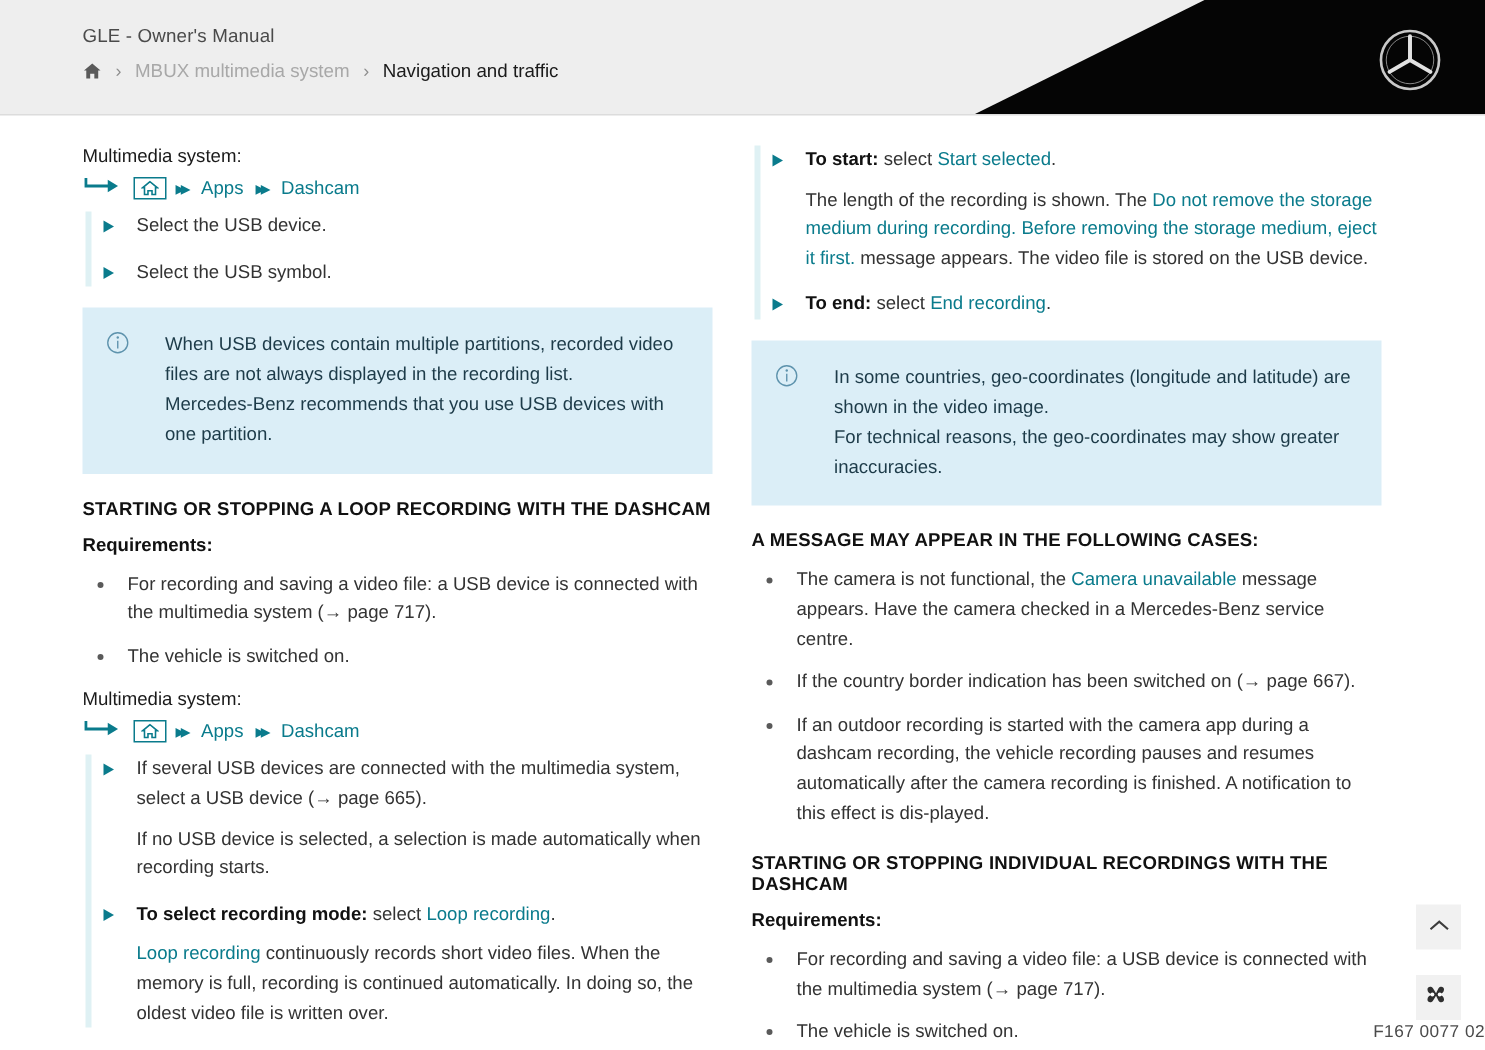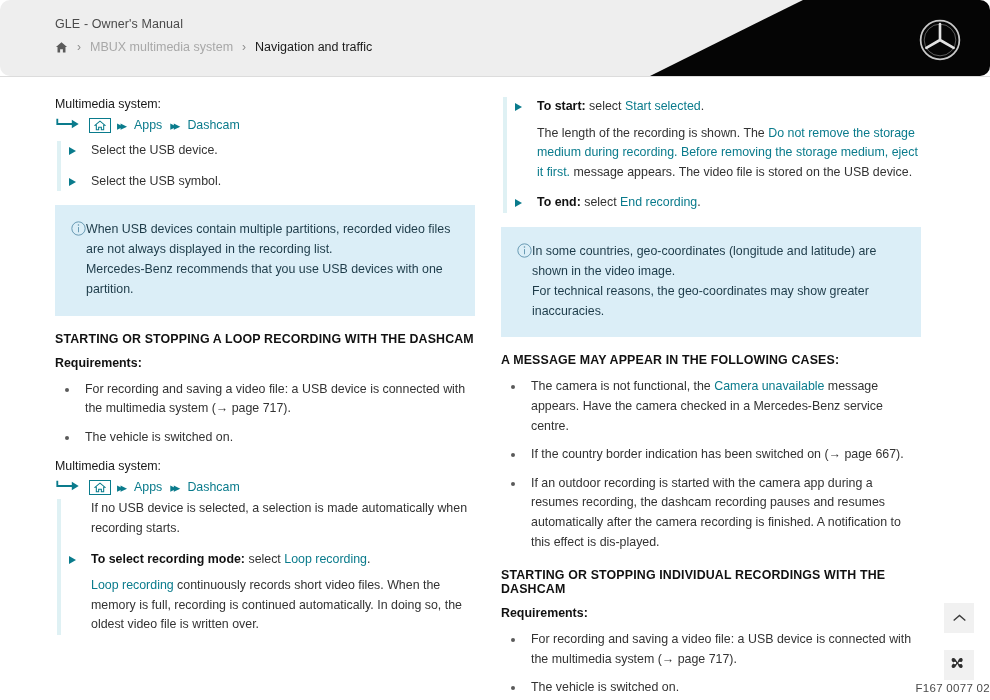--- a/index.html
+++ b/index.html
@@ -16,21 +16,20 @@
     color: #1a1a1a;
     position: relative;
   }
 
   
   .header {
     position: relative;
     height: 76px;
     background: #eeeeee;
     overflow: hidden;
-    border-radius: 10px;
   }
   .header-black {
     position: absolute;
     top: 0;
     right: 0;
     width: 340px;
     height: 76px;
     background: #050505;
     clip-path: polygon(100% 0, 100% 100%, 0 100%, 45% 0);
   }
@@ -170,21 +169,21 @@
     top: 8px;
     width: 4px;
     height: 4px;
     border-radius: 50%;
     background: #5a5a5a;
   }
 
   
   .infobox {
     display: flex;
-    gap: 0;
+    gap: 24px;
     background: #dbeef7;
     padding: 14px 18px 16px 16px;
     margin: 14px 0 6px 0;
   }
   .infobox .ibody {
     font-size: 12.4px;
     line-height: 1.62;
     color: #1d3b49;
   }
   .i-icon { flex: 0 0 auto; margin-top: 2px; }
@@ -314,20 +313,21 @@
             <path d="M8 1.2 L1.4 6.6 h1.7 V12.6 h3.1 V9.2 h3.6 V12.6 h3.1 V6.6 h1.7z" fill="none" stroke="#0a7b8c" stroke-width="1.4"></path>
           </svg>
         </span>
         <span class="chev2">▸▸</span>
         <span class="np-label">Apps</span>
         <span class="chev2">▸▸</span>
         <span class="np-label">Dashcam</span>
       </div>
 
       <div class="steps">
+        <div class="step">If several USB devices are connected with the multimedia system, select a USB device (→ page 665).</div>
         <div class="substep">If no USB device is selected, a selection is made automatically when recording starts.</div>
 
         <div class="step">
           <span class="b">To select recording mode:</span><span> select </span><span class="teal">Loop recording</span><span>.</span>
         </div>
 
         <div class="substep">
           <span class="teal">Loop recording</span><span> continuously records short video files. When the memory is full, recording is continued automatically. In doing so, the oldest video file is written over.</span>
         </div>
       </div>
@@ -364,21 +364,21 @@
         </div>
       </div>
 
       <h2 class="sect">A MESSAGE MAY APPEAR IN THE FOLLOWING CASES:</h2>
 
       <ul class="bullets">
         <li>
           <span>The camera is not functional, the </span><span class="teal">Camera unavailable</span><span> message appears. Have the camera checked in a Mercedes-Benz service centre.</span>
         </li>
         <li>If the country border indication has been switched on (→ page 667).</li>
-        <li>If an outdoor recording is started with the camera app during a resumes recording, the dashcam recording pauses and resumes automatically after the camera recording is finished. A notification to this effect is dis-played.</li>
+        <li>If an outdoor recording is started with the camera app during a dashcam recording, the vehicle recording pauses and resumes automatically after the camera recording is finished. A notification to this effect is dis-played.</li>
       </ul>
 
       <h2 class="sect">STARTING OR STOPPING INDIVIDUAL RECORDINGS WITH THE DASHCAM</h2>
       <h3 class="req">Requirements:</h3>
 
       <ul class="bullets">
         <li>For recording and saving a video file: a USB device is connected with the multimedia system (→ page 717).</li>
         <li>The vehicle is switched on.</li>
       </ul>
 

